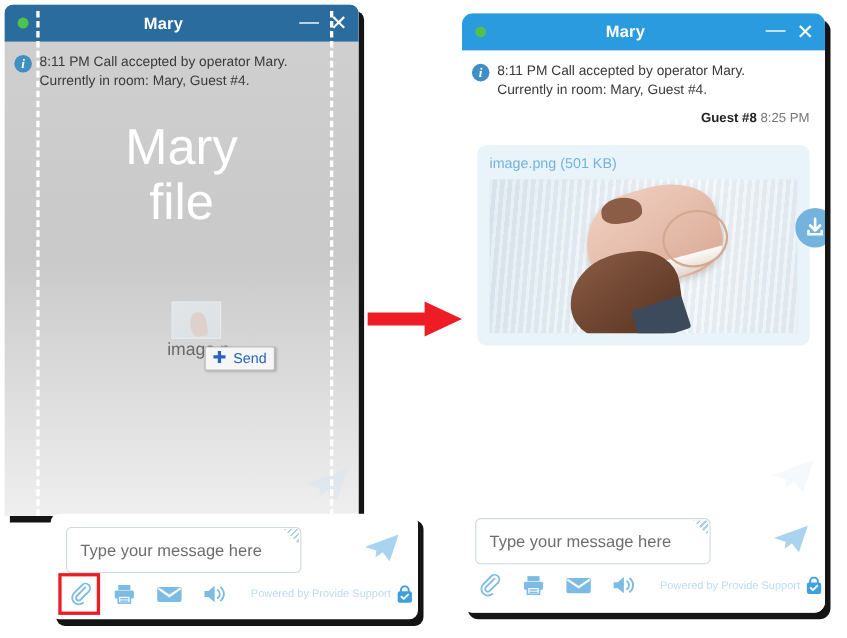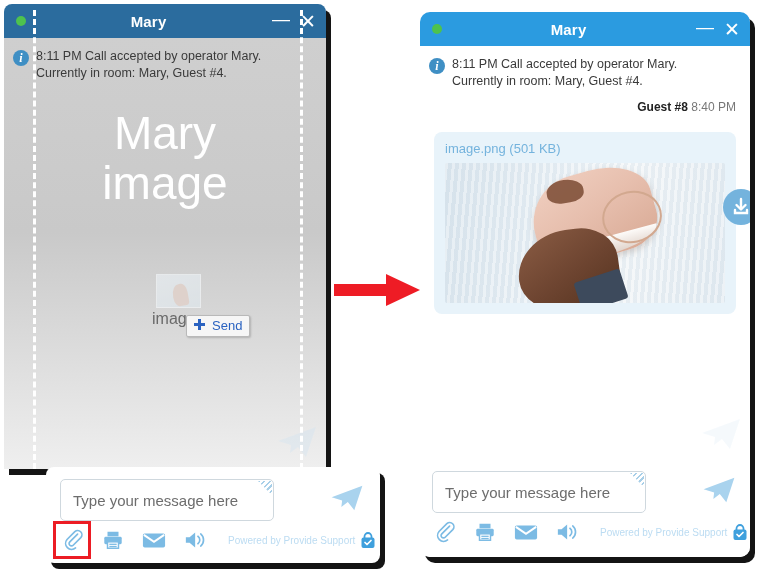--- a/index.html
+++ b/index.html
@@ -393,21 +393,21 @@
     <div class="plane-watermark">
       <svg width="42" height="34" viewBox="0 0 42 34">
         <path d="M2 16 L40 2 L30 32 L22 22 L14 28 L15 20 Z" fill="#cfe3f2"></path>
       </svg>
     </div>
 
     <div class="drop-overlay">
       <div class="drop-dashes"></div>
       <div class="drop-label">
         <div>Mary</div>
-        <div>image</div>
+        <div>file</div>
       </div>
 
       <div class="drag-thumb">
         <span class="drag-thumb-hand"></span>
       </div>
       <div class="drag-filename">image.p</div>
 
       <div class="copy-tip">
         <svg width="15" height="15" viewBox="0 0 15 15">
           <path d="M6 1 h3 v4 h4 v3 h-4 v4 h-3 v-4 h-4 v-3 h4 z" fill="#2a62c0"></path>
@@ -492,21 +492,21 @@
     <div class="sys-row">
       <span class="info-icon">i</span>
       <div class="sys-text">
         <div>8:11 PM  Call accepted by operator Mary.</div>
         <div>Currently in room: Mary, Guest #4.</div>
       </div>
     </div>
 
     <div class="msg-meta">
       <span class="who">Guest #8</span>
-      <span>8:40 PM</span>
+      <span>8:25 PM</span>
     </div>
 
     <div class="bubble">
       <div class="file-name">image.png (501 KB)</div>
       <div class="photo">
         <span class="sneaker"></span>
         <span class="sole"></span>
         <span class="lace-loop"></span>
         <span class="hand"></span>
         <span class="wrist"></span>

